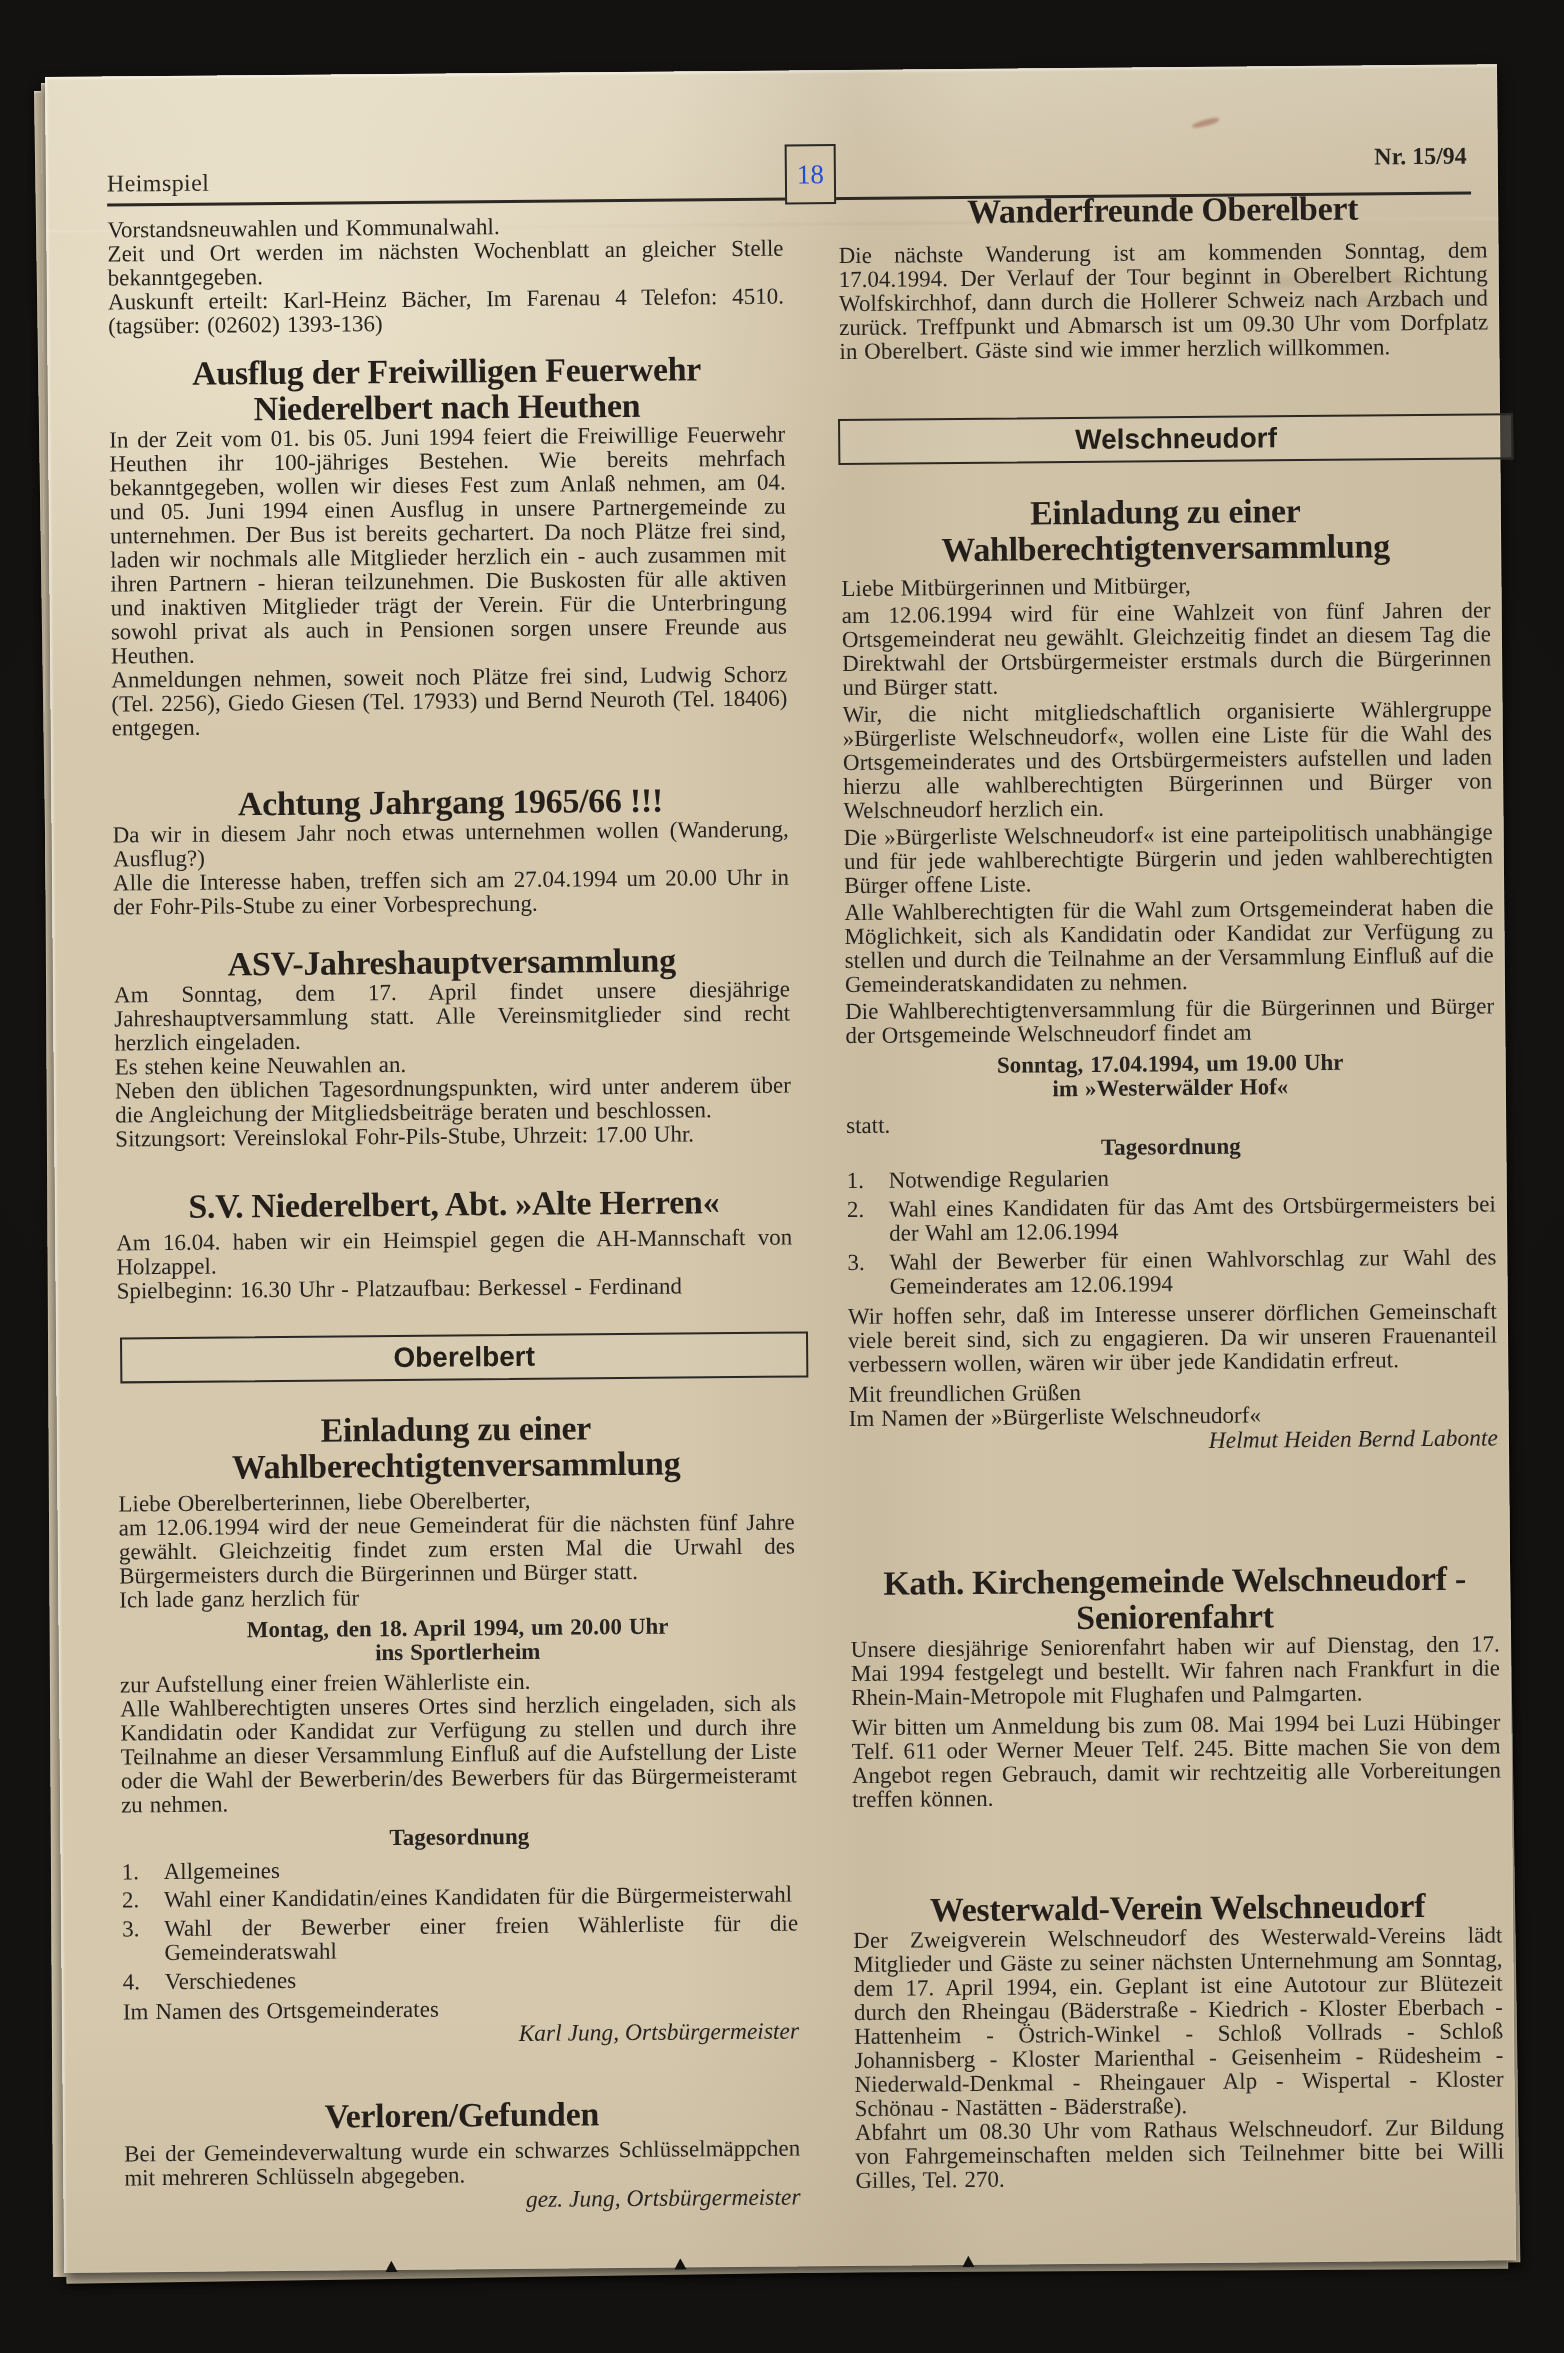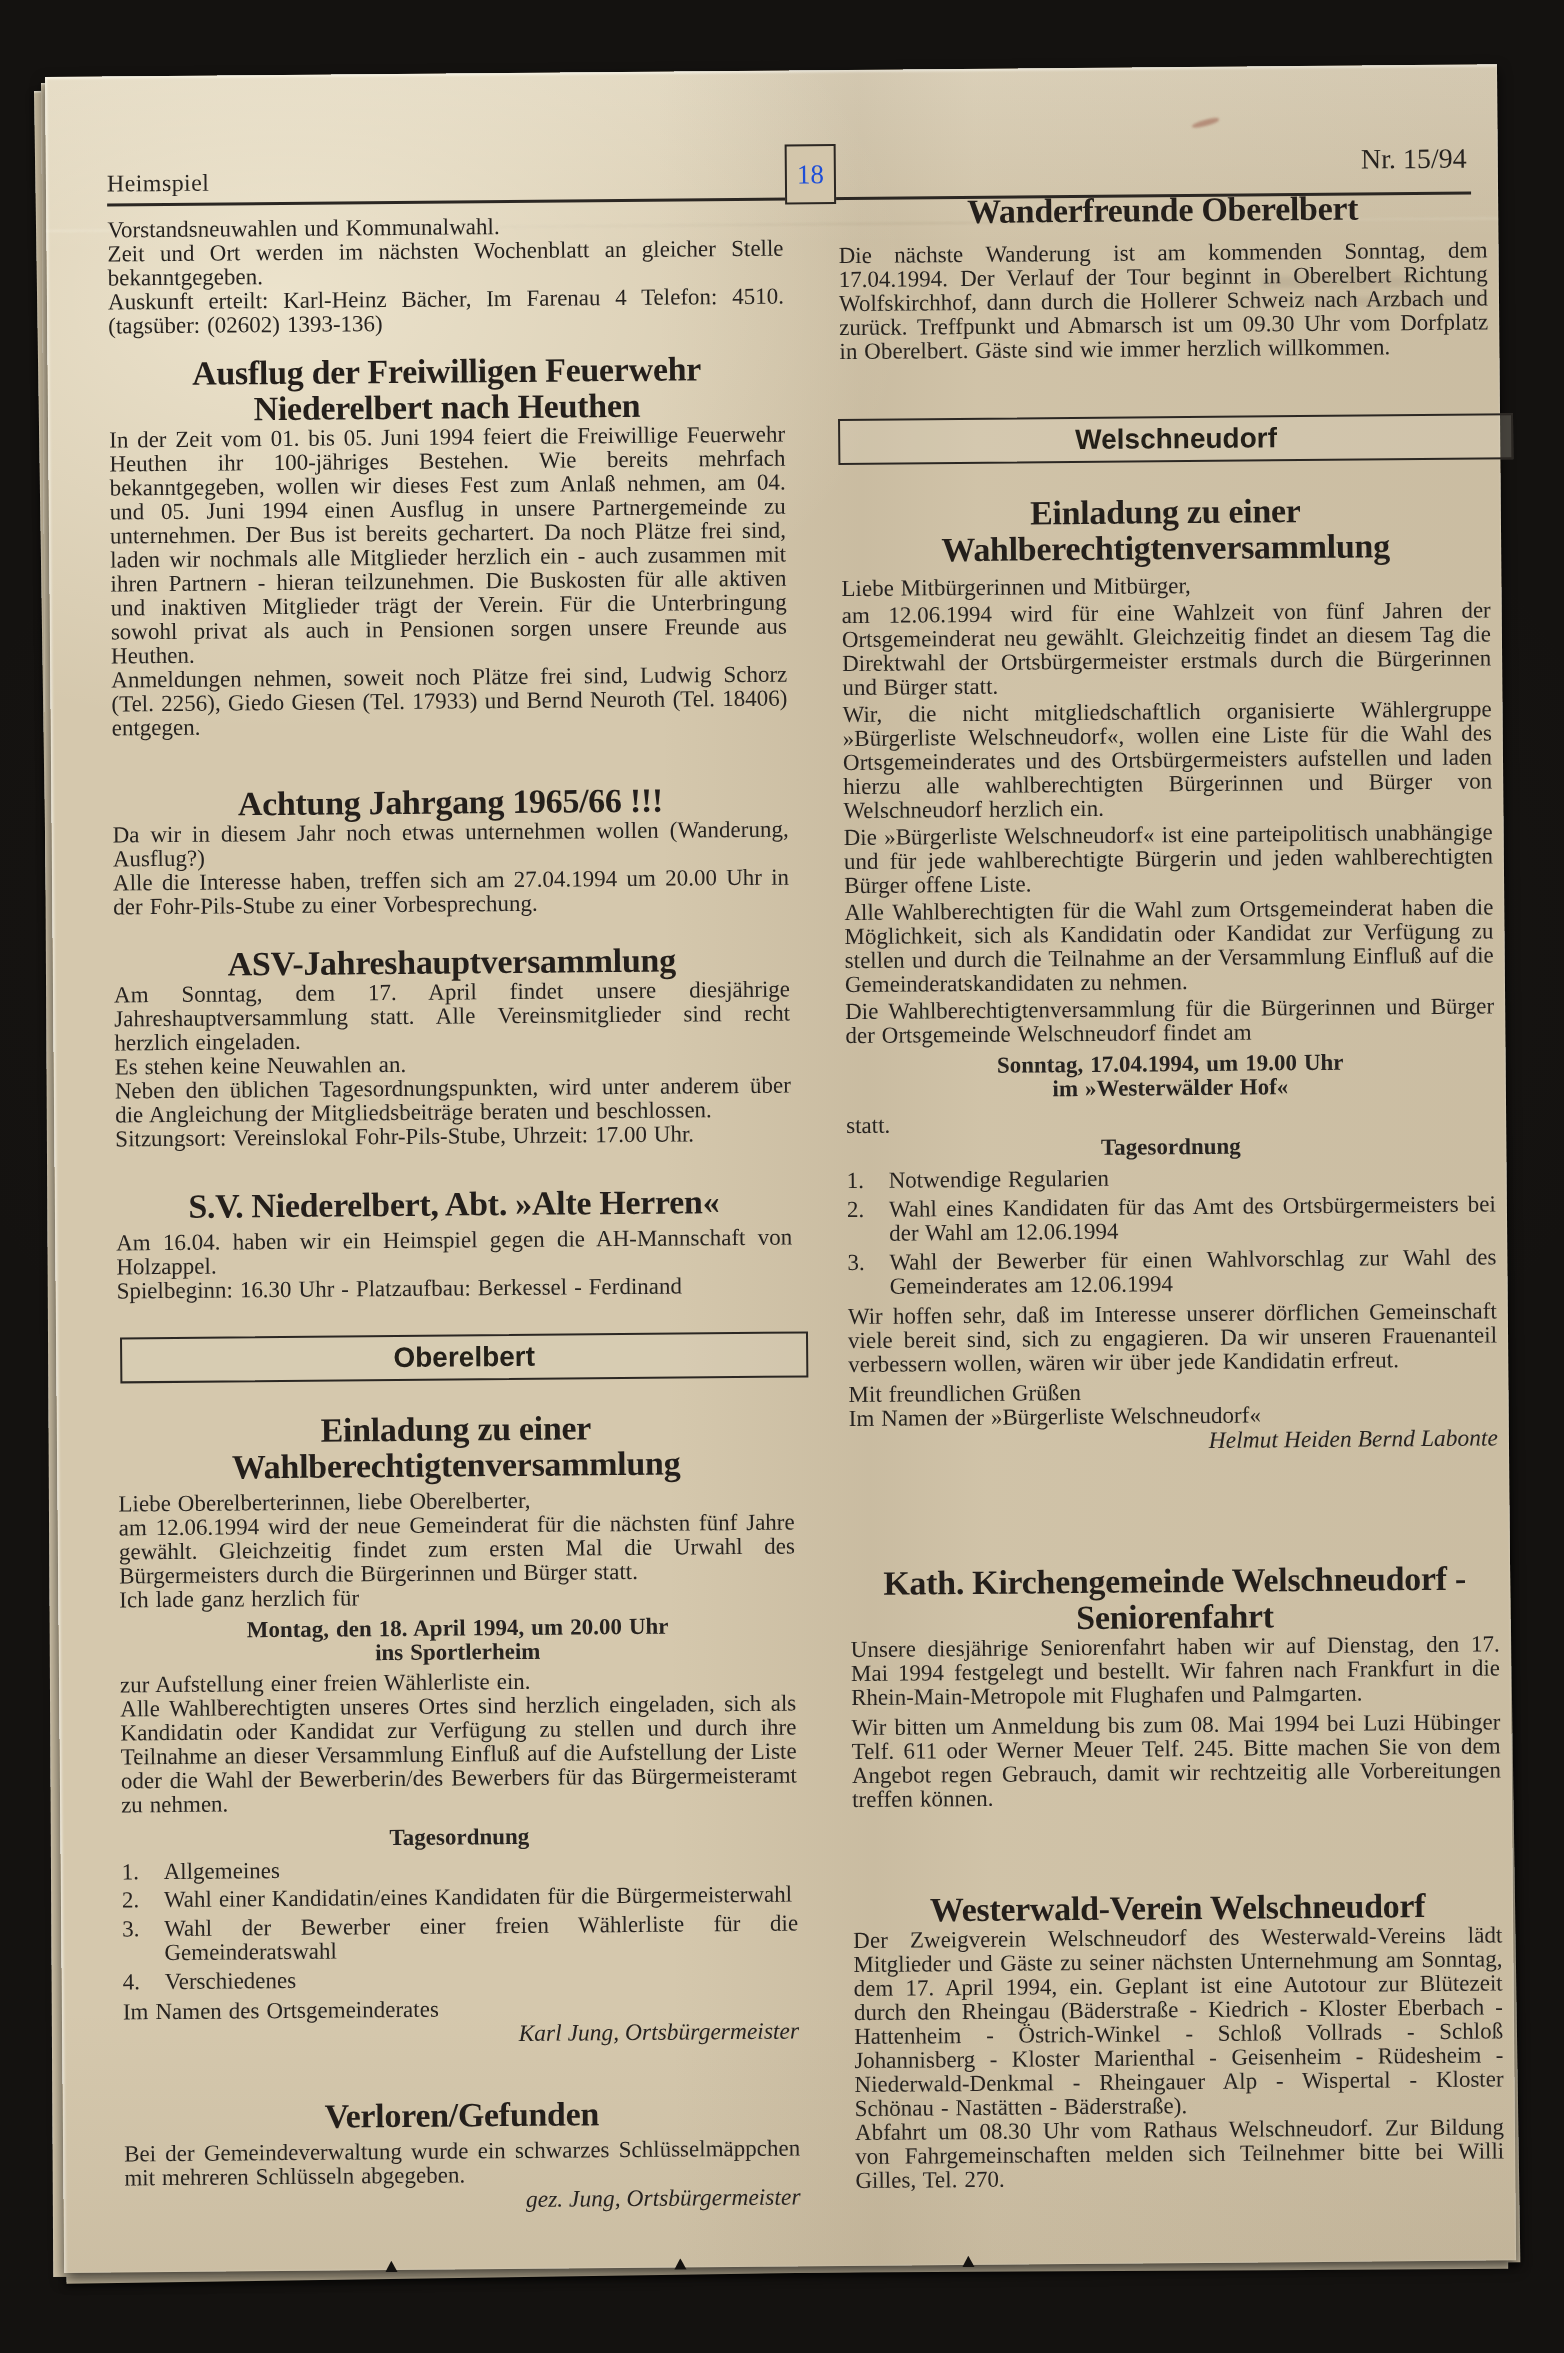--- a/index.html
+++ b/index.html
@@ -39,21 +39,21 @@
     background:linear-gradient(90deg, rgba(255,255,244,.5), rgba(118,98,70,.25) 60%, rgba(255,255,244,.35));}
   .ghost{position:absolute;filter:blur(2.3px);opacity:.14;background:#6e6352;border-radius:2.3px;}
   .g1{left:1214px;top:211px;width:164px;height:11px;transform:rotate(.4deg);}
   .g2{left:1252px;top:232px;width:180px;height:9.4px;transform:rotate(.4deg);}
   .stain{position:absolute;left:1146px;top:53px;width:28px;height:6.3px;background:#9c5f4e;
     opacity:.55;border-radius:60% 40% 50% 50%;transform:rotate(-14deg);filter:blur(0.8px);}
   .notch{position:absolute;bottom:-2.3px;width:12.5px;height:11.7px;background:#141210;
     clip-path:polygon(50% 0,100% 100%,0 100%);}
   
   .brand{position:absolute;left:61px;top:94px;font-size:24px;color:#2a2622;letter-spacing:0.4px;}
-  .issue{position:absolute;right:31px;top:78px;font-size:28px;font-weight:normal;color:#282420;}
+  .issue{position:absolute;right:31px;top:78px;font-size:24px;font-weight:bold;color:#282420;}
   .rule{position:absolute;left:61px;right:27px;top:127px;height:3.1px;background:#2b2723;}
   .pagebox{position:absolute;left:739px;top:74px;width:47px;height:56px;border:2.3px solid #2b2723;
     background:#d3c6ab;display:flex;align-items:center;justify-content:center;
     font-size:27px;color:#1d4ed8;}
   
   .col{position:absolute;top:0;color:#272320;}
   .col-left{left:61px;width:676px;}
   .col-right{left:792px;width:649px;}
   .sec{position:absolute;left:0;width:100%;}
   .h{font-weight:bold;text-align:center;font-size:34px;line-height:36px;color:#241f1b;

